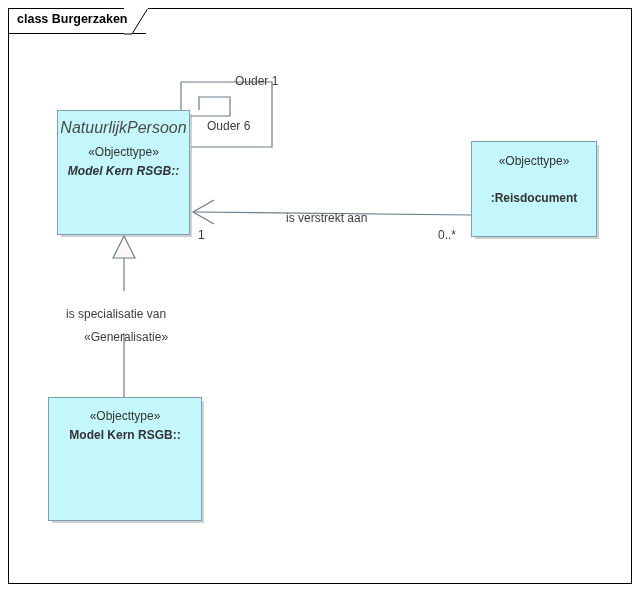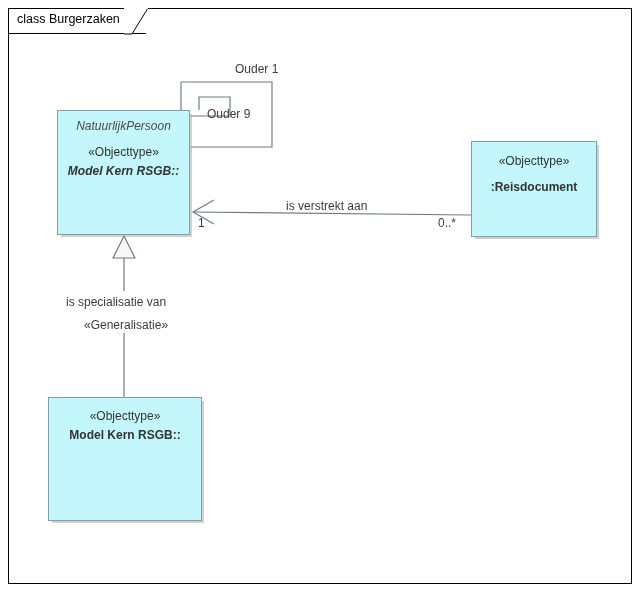--- a/index.html
+++ b/index.html
@@ -47,21 +47,21 @@
     top: 8px;
     width: 24px;
     height: 27px;
     overflow: visible;
   }
   #title-text {
     position: absolute;
     left: 17px;
     top: 12px;
     font-size: 12.5px;
-    font-weight: normal;
+    font-weight: bold;
     color: #000000;
     white-space: nowrap;
     letter-spacing: 0px;
   }
   
   .uml-box {
     position: absolute;
     background: #c3f7fb;
     border: 1px solid #7f9eb0;
     box-sizing: border-box;
@@ -80,21 +80,21 @@
     font-weight: normal;
   }
   .qname {
     font-size: 12px;
     font-weight: bold;
   }
   .italic {
     font-style: italic;
   }
   .classifier-name {
-    font-size: 12px;
+    font-size: 16px;
     font-style: italic;
     color: #4a4a4a;
   }
   
   #box-ingeschrevenpersoon {
     left: 57px;
     top: 110px;
     width: 133px;
     height: 125px;
   }
@@ -109,20 +109,21 @@
     top: 397px;
     width: 154px;
     height: 124px;
   }
   
   .diagram-label {
     position: absolute;
     font-size: 12px;
     color: #3c3c3c;
     white-space: nowrap;
+    margin-top: 12px;
   }
   #label-ouder1 { left: 235px; top: 62px; }
   #label-ouder2 { left: 207px; top: 107px; }
   #label-isverstrekt { left: 286px; top: 199px; }
   #label-mult-1 { left: 198px; top: 216px; }
   #label-mult-many { left: 438px; top: 216px; }
   #label-isspecialisatie { left: 66px; top: 295px; }
   #label-generalisatie { left: 84px; top: 318px; }
   
   #connectors {
@@ -176,31 +177,31 @@
   </svg>
 
   <div class="uml-box" id="box-ingeschrevenpersoon">
     <div class="box-text classifier-name" style="top:8px;">NatuurlijkPersoon</div>
     <div class="box-text stereotype" style="top:34px;">«Objecttype»</div>
     <div class="box-text qname italic" style="top:53px;">Model Kern RSGB::</div>
   </div>
 
   <div class="uml-box" id="box-reisdocument">
     <div class="box-text stereotype" style="top:12px;">«Objecttype»</div>
-    <div class="box-text qname" style="top:38px;">:Reisdocument</div>
+    <div class="box-text qname" style="top:49px;">:Reisdocument</div>
   </div>
 
   <div class="uml-box" id="box-ingezetene">
     <div class="box-text stereotype" style="top:11px;">«Objecttype»</div>
     <div class="box-text qname" style="top:30px;">Model Kern RSGB::</div>
   </div>
 
   <div class="diagram-label" id="label-ouder1">Ouder 1</div>
 
-  <div class="diagram-label" id="label-ouder2">Ouder 9</div>
+  <div class="diagram-label" id="label-ouder2">Ouder 6</div>
 
   <div class="diagram-label" id="label-isverstrekt">is verstrekt aan</div>
 
   <div class="diagram-label" id="label-mult-1">1</div>
 
   <div class="diagram-label" id="label-mult-many">0..*</div>
 
   <div class="diagram-label" id="label-isspecialisatie">is specialisatie van</div>
 
   <div class="diagram-label" id="label-generalisatie">«Generalisatie»</div>

